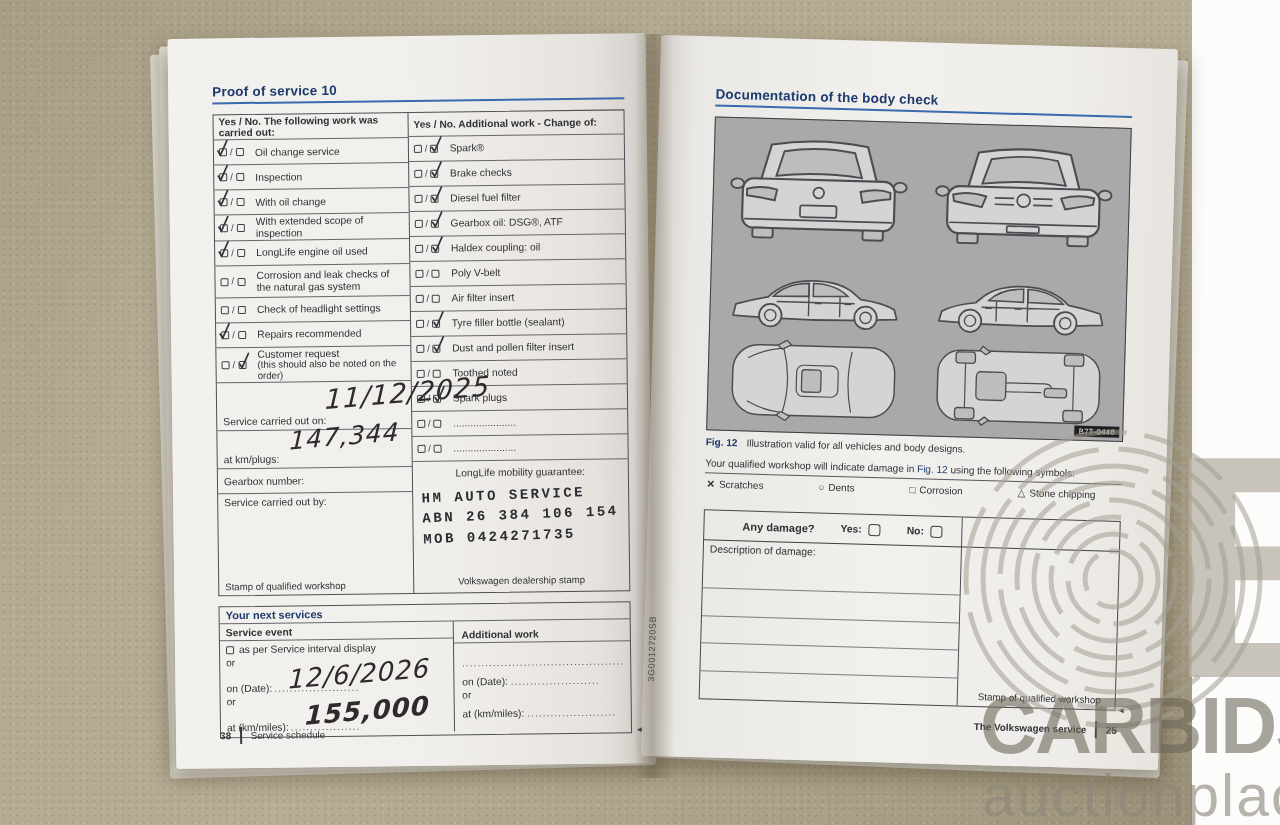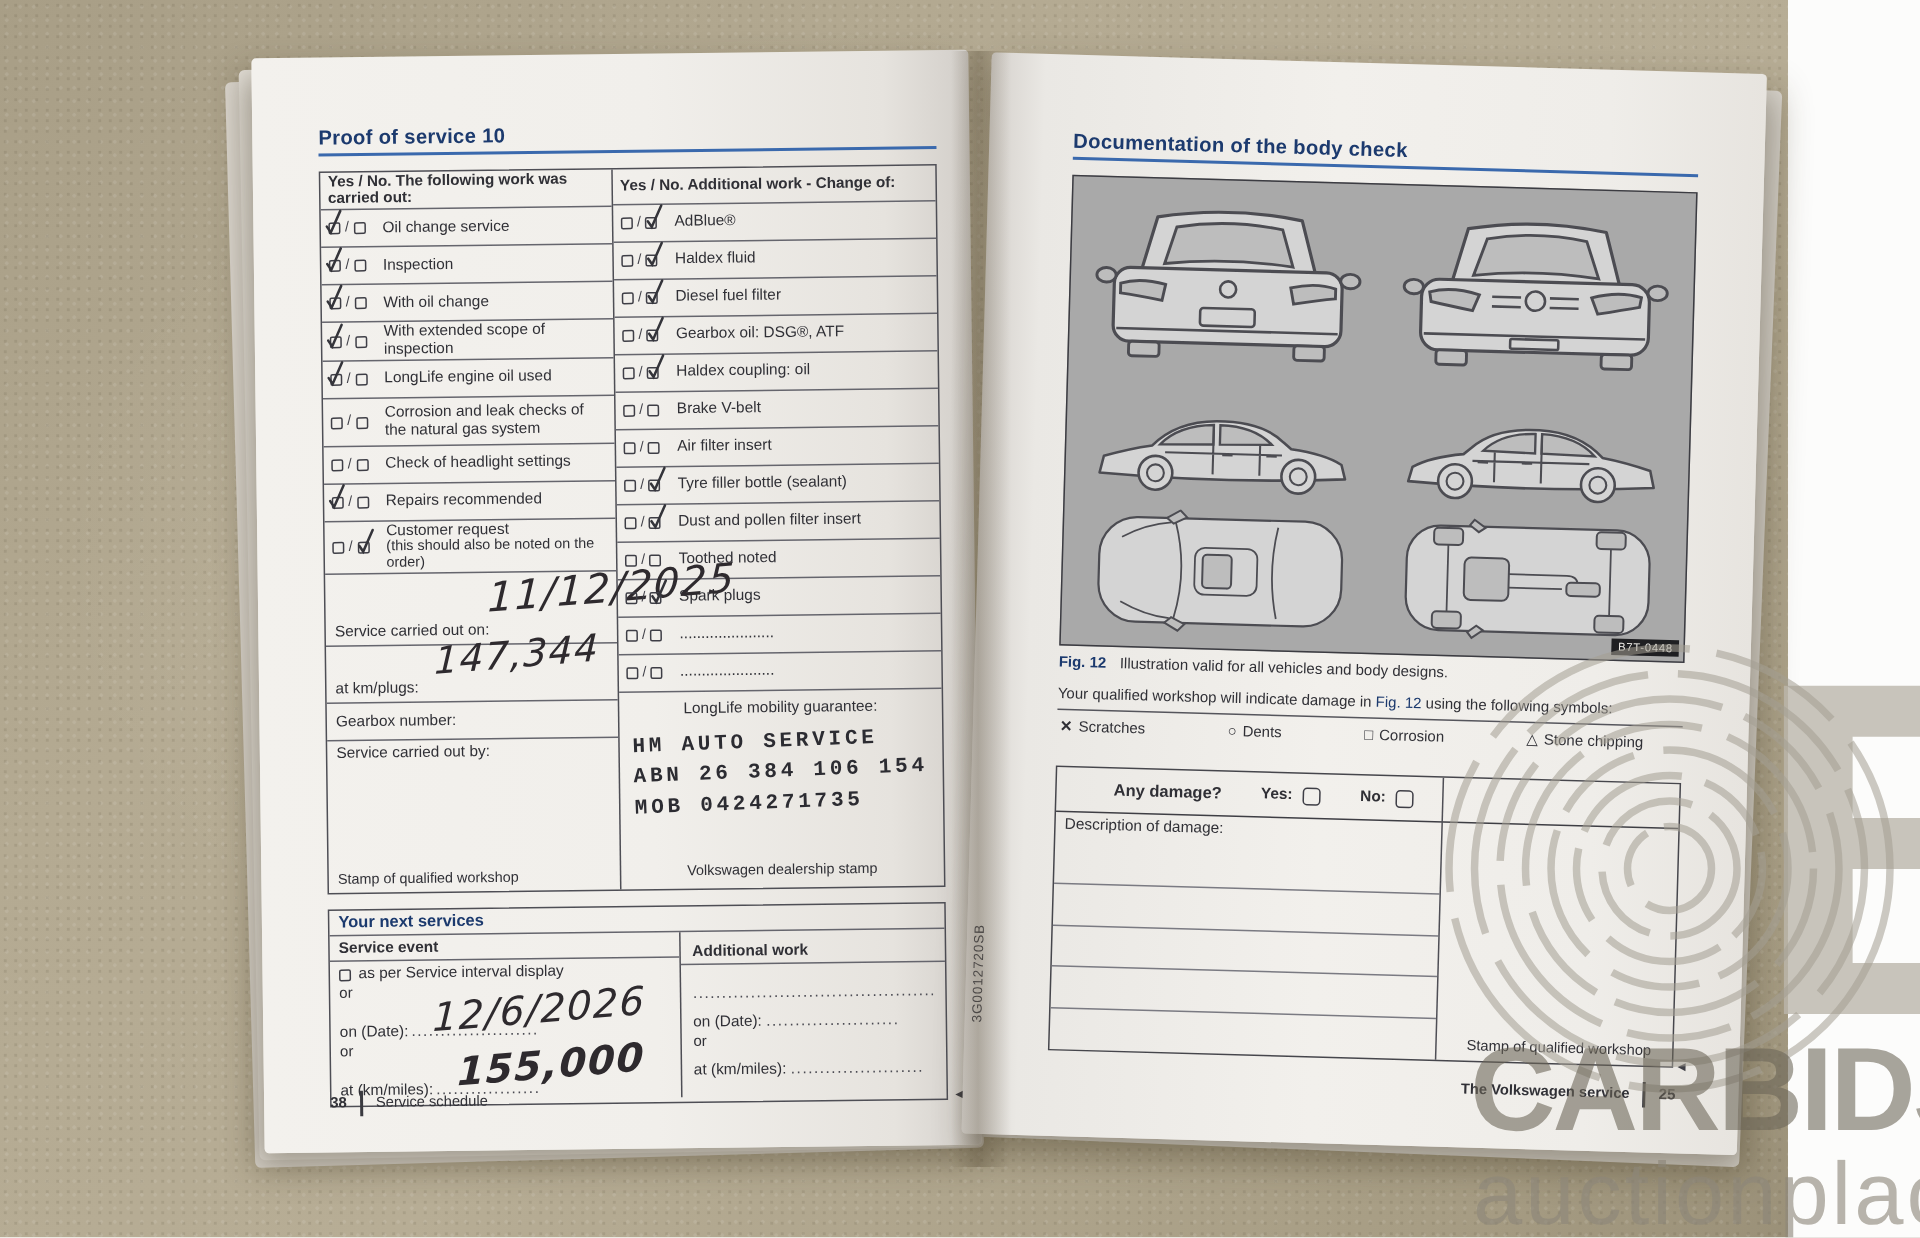--- a/index.html
+++ b/index.html
@@ -255,31 +255,31 @@
         <div class="wt-row head">Yes / No. Additional work - Change of:</div>
         <div id="right-items" style="display:contents"><div class="wt-row">
               <span class="cbp">
                 <span class="cb"></span>
                 <span class="sl">/</span>
                 <span class="cb"></span>
                 <svg class="tick no" viewBox="0 0 20 26">
                   <path d="M3 18 L7 24 L17 2" fill="none" stroke="#34343a" stroke-width="2.6" stroke-linecap="round"></path>
                 </svg>
               </span>
-              <span class="lbl">AdBlue®</span>
-            </div><div class="wt-row">
-              <span class="cbp">
-                <span class="cb"></span>
-                <span class="sl">/</span>
-                <span class="cb"></span>
-                <svg class="tick no" viewBox="0 0 20 26">
-                  <path d="M3 18 L7 24 L17 2" fill="none" stroke="#34343a" stroke-width="2.6" stroke-linecap="round"></path>
-                </svg>
-              </span>
-              <span class="lbl">Haldex fluid</span>
+              <span class="lbl">Spark®</span>
+            </div><div class="wt-row">
+              <span class="cbp">
+                <span class="cb"></span>
+                <span class="sl">/</span>
+                <span class="cb"></span>
+                <svg class="tick no" viewBox="0 0 20 26">
+                  <path d="M3 18 L7 24 L17 2" fill="none" stroke="#34343a" stroke-width="2.6" stroke-linecap="round"></path>
+                </svg>
+              </span>
+              <span class="lbl">Brake checks</span>
             </div><div class="wt-row">
               <span class="cbp">
                 <span class="cb"></span>
                 <span class="sl">/</span>
                 <span class="cb"></span>
                 <svg class="tick no" viewBox="0 0 20 26">
                   <path d="M3 18 L7 24 L17 2" fill="none" stroke="#34343a" stroke-width="2.6" stroke-linecap="round"></path>
                 </svg>
               </span>
               <span class="lbl">Diesel fuel filter</span>
@@ -302,21 +302,21 @@
                   <path d="M3 18 L7 24 L17 2" fill="none" stroke="#34343a" stroke-width="2.6" stroke-linecap="round"></path>
                 </svg>
               </span>
               <span class="lbl">Haldex coupling: oil</span>
             </div><div class="wt-row">
               <span class="cbp">
                 <span class="cb"></span>
                 <span class="sl">/</span>
                 <span class="cb"></span>
               </span>
-              <span class="lbl">Brake V-belt</span>
+              <span class="lbl">Poly V-belt</span>
             </div><div class="wt-row">
               <span class="cbp">
                 <span class="cb"></span>
                 <span class="sl">/</span>
                 <span class="cb"></span>
               </span>
               <span class="lbl">Air filter insert</span>
             </div><div class="wt-row">
               <span class="cbp">
                 <span class="cb"></span>

